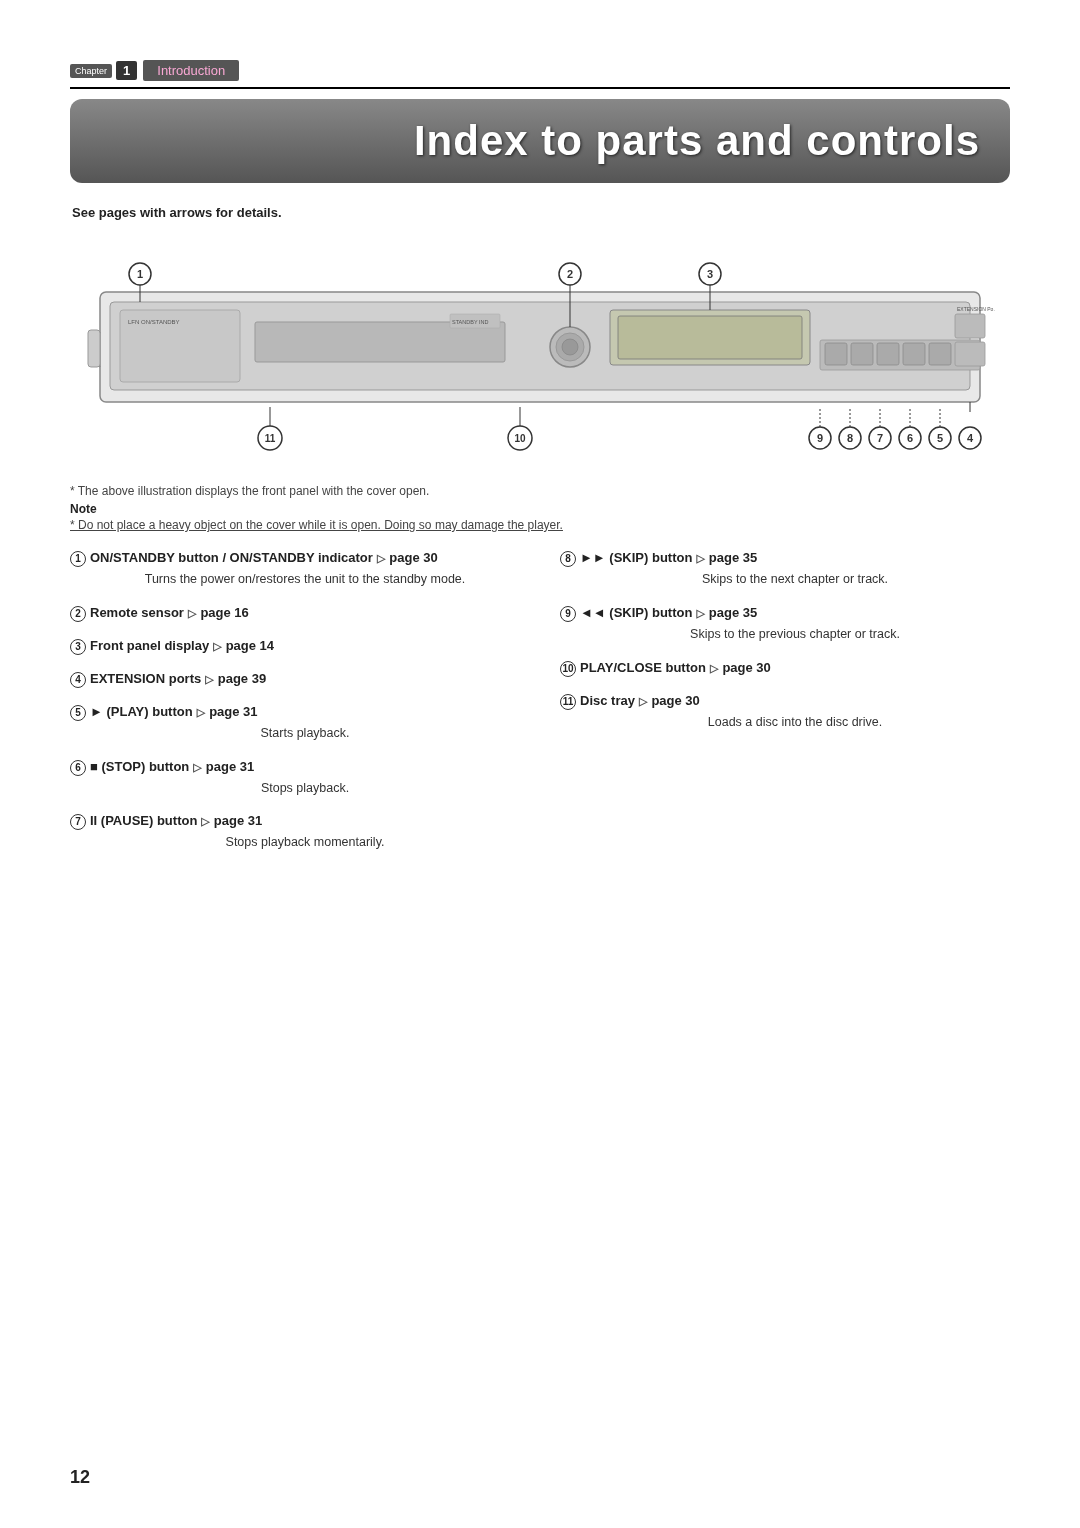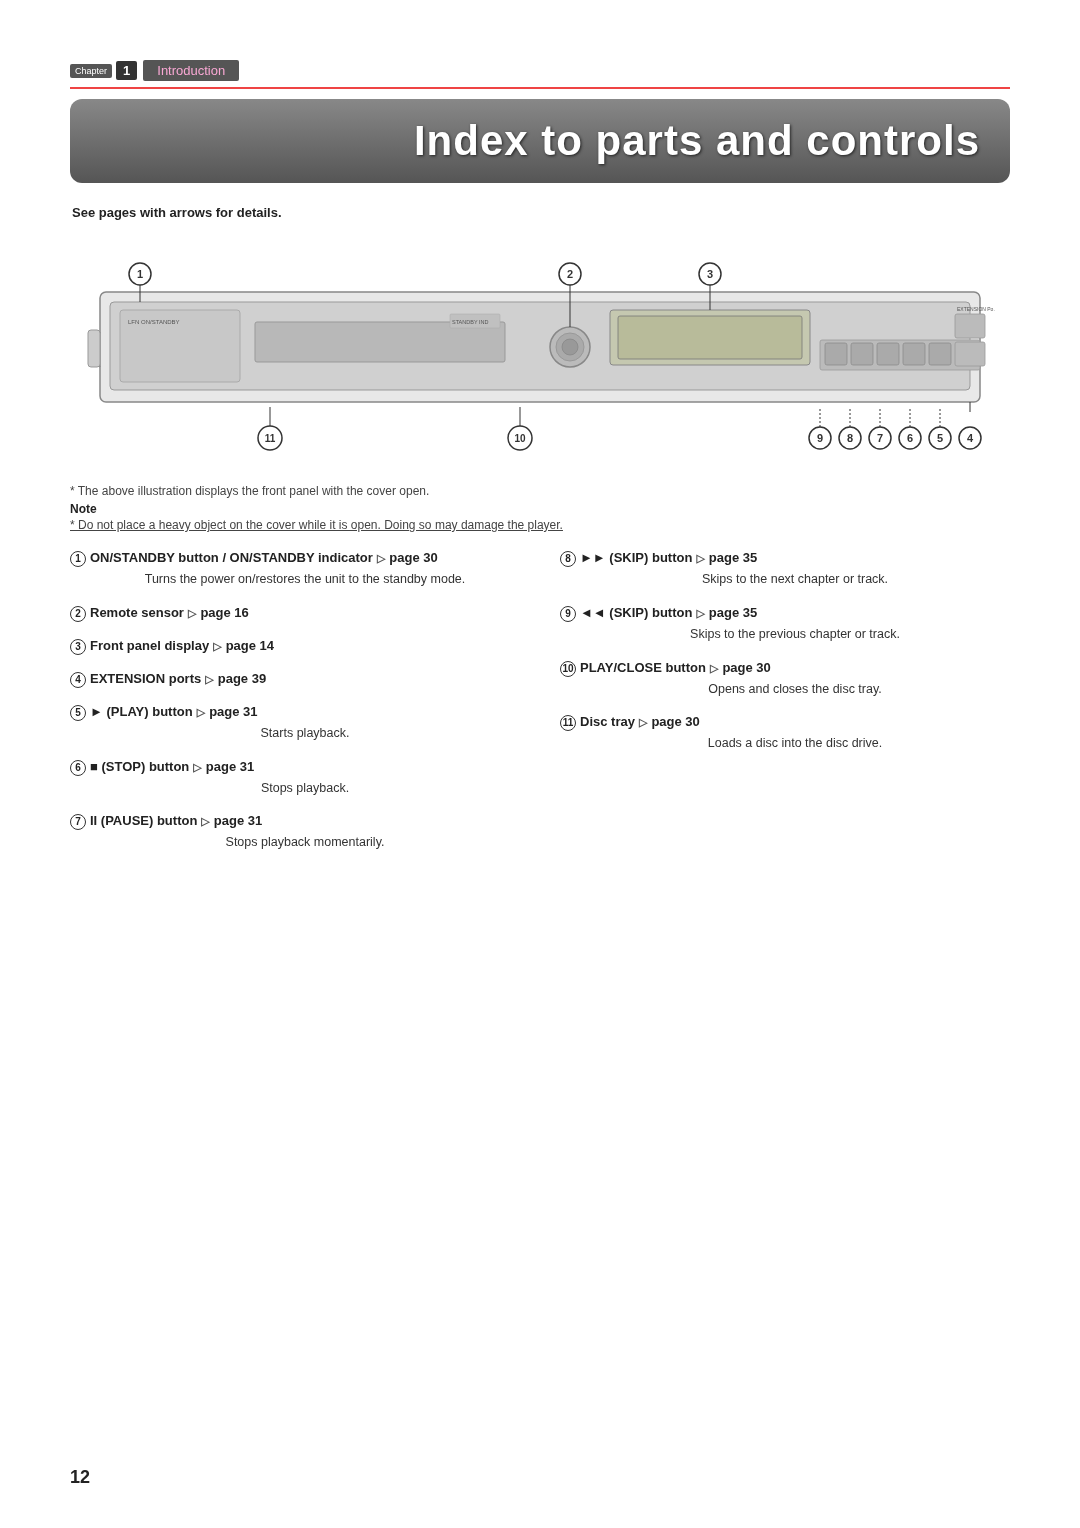--- a/index.html
+++ b/index.html
@@ -18,21 +18,21 @@
       min-height: 1528px;
       padding: 60px 70px 60px 70px;
       position: relative;
     }
 
     
     .chapter-header {
       display: flex;
       align-items: center;
       margin-bottom: 10px;
-      border-bottom: 2px solid #ef4444;
+      border-bottom: 2px solid #000000;
       padding-bottom: 6px;
     }
     .chapter-label {
       background: #555;
       color: #fff;
       font-size: 9px;
       padding: 2px 5px;
       margin-right: 4px;
       border-radius: 2px;
     }
@@ -389,21 +389,20 @@
         <p class="control-desc">Skips to the previous chapter or track.</p>
       </div>
 
       <div class="control-item">
         <div class="control-title">
           <span class="ctrl-num">10</span>
           <strong>PLAY/CLOSE button</strong>
           <span class="arrow-icon">▷</span>
           <strong>page 30</strong>
         </div>
-        <p class="control-desc">Opens and closes the disc tray.</p>
       </div>
 
       <div class="control-item">
         <div class="control-title">
           <span class="ctrl-num">11</span>
           <strong>Disc tray</strong>
           <span class="arrow-icon">▷</span>
           <strong>page 30</strong>
         </div>
         <p class="control-desc">Loads a disc into the disc drive.</p>

